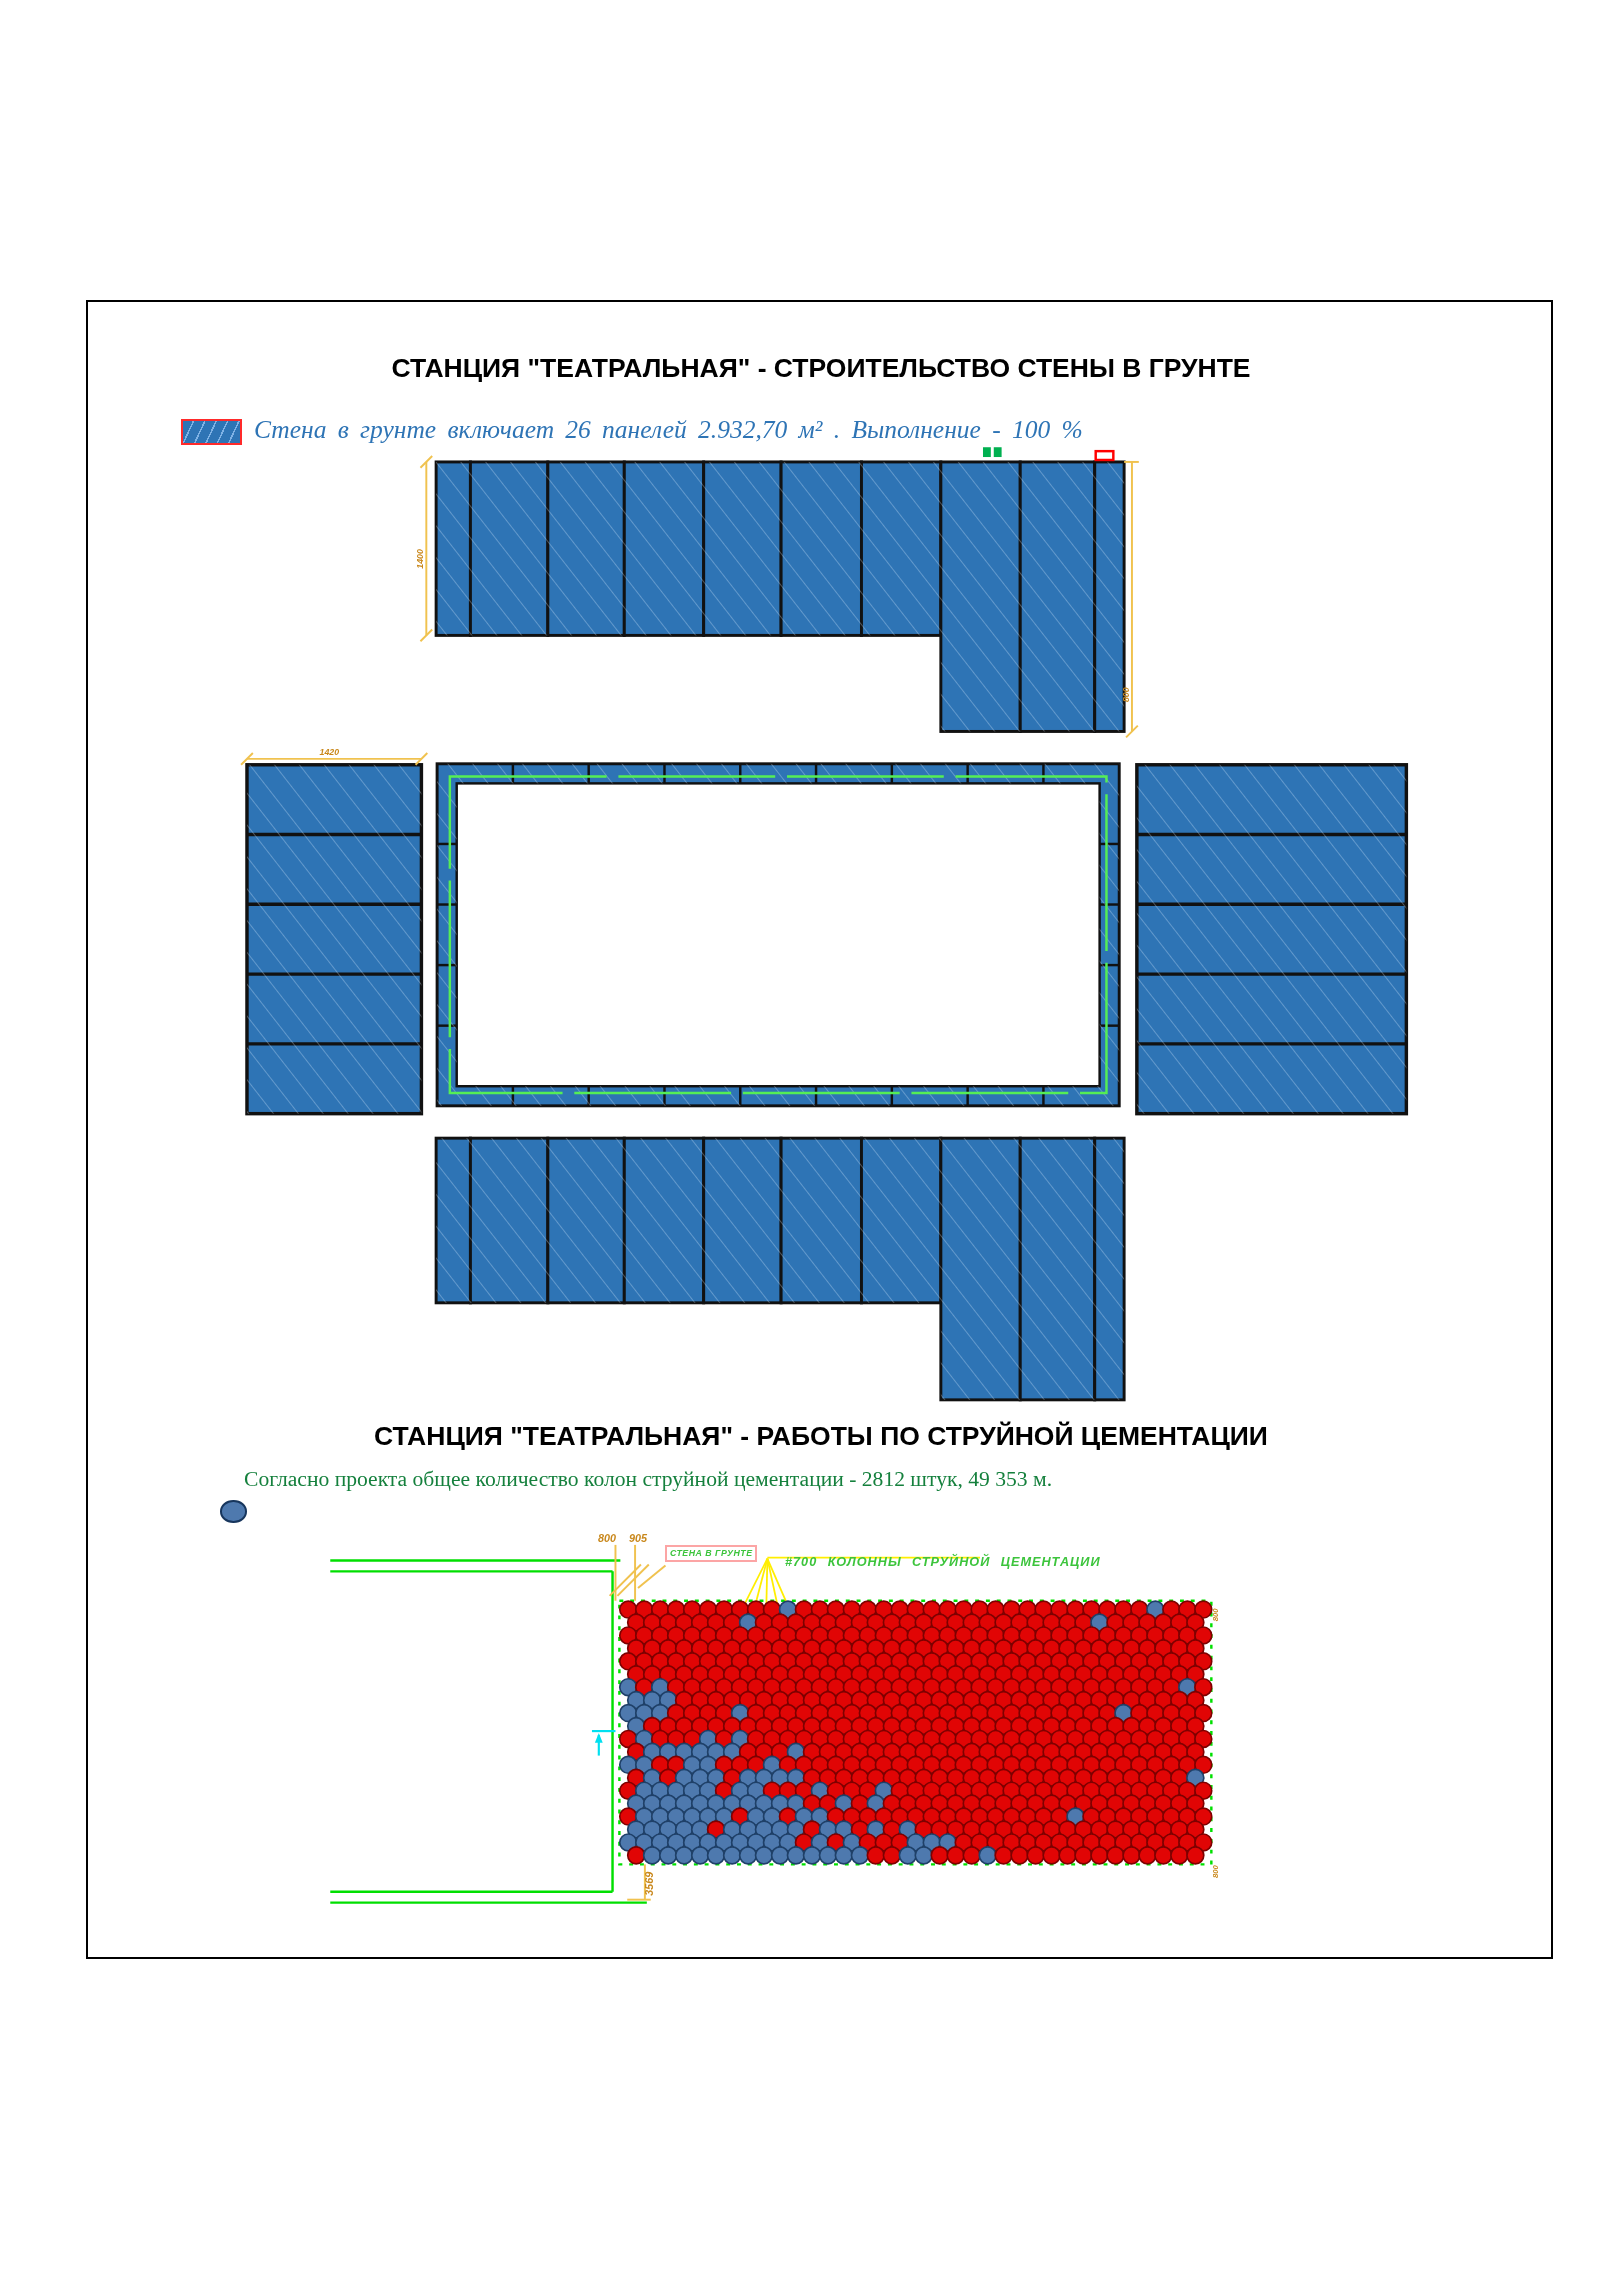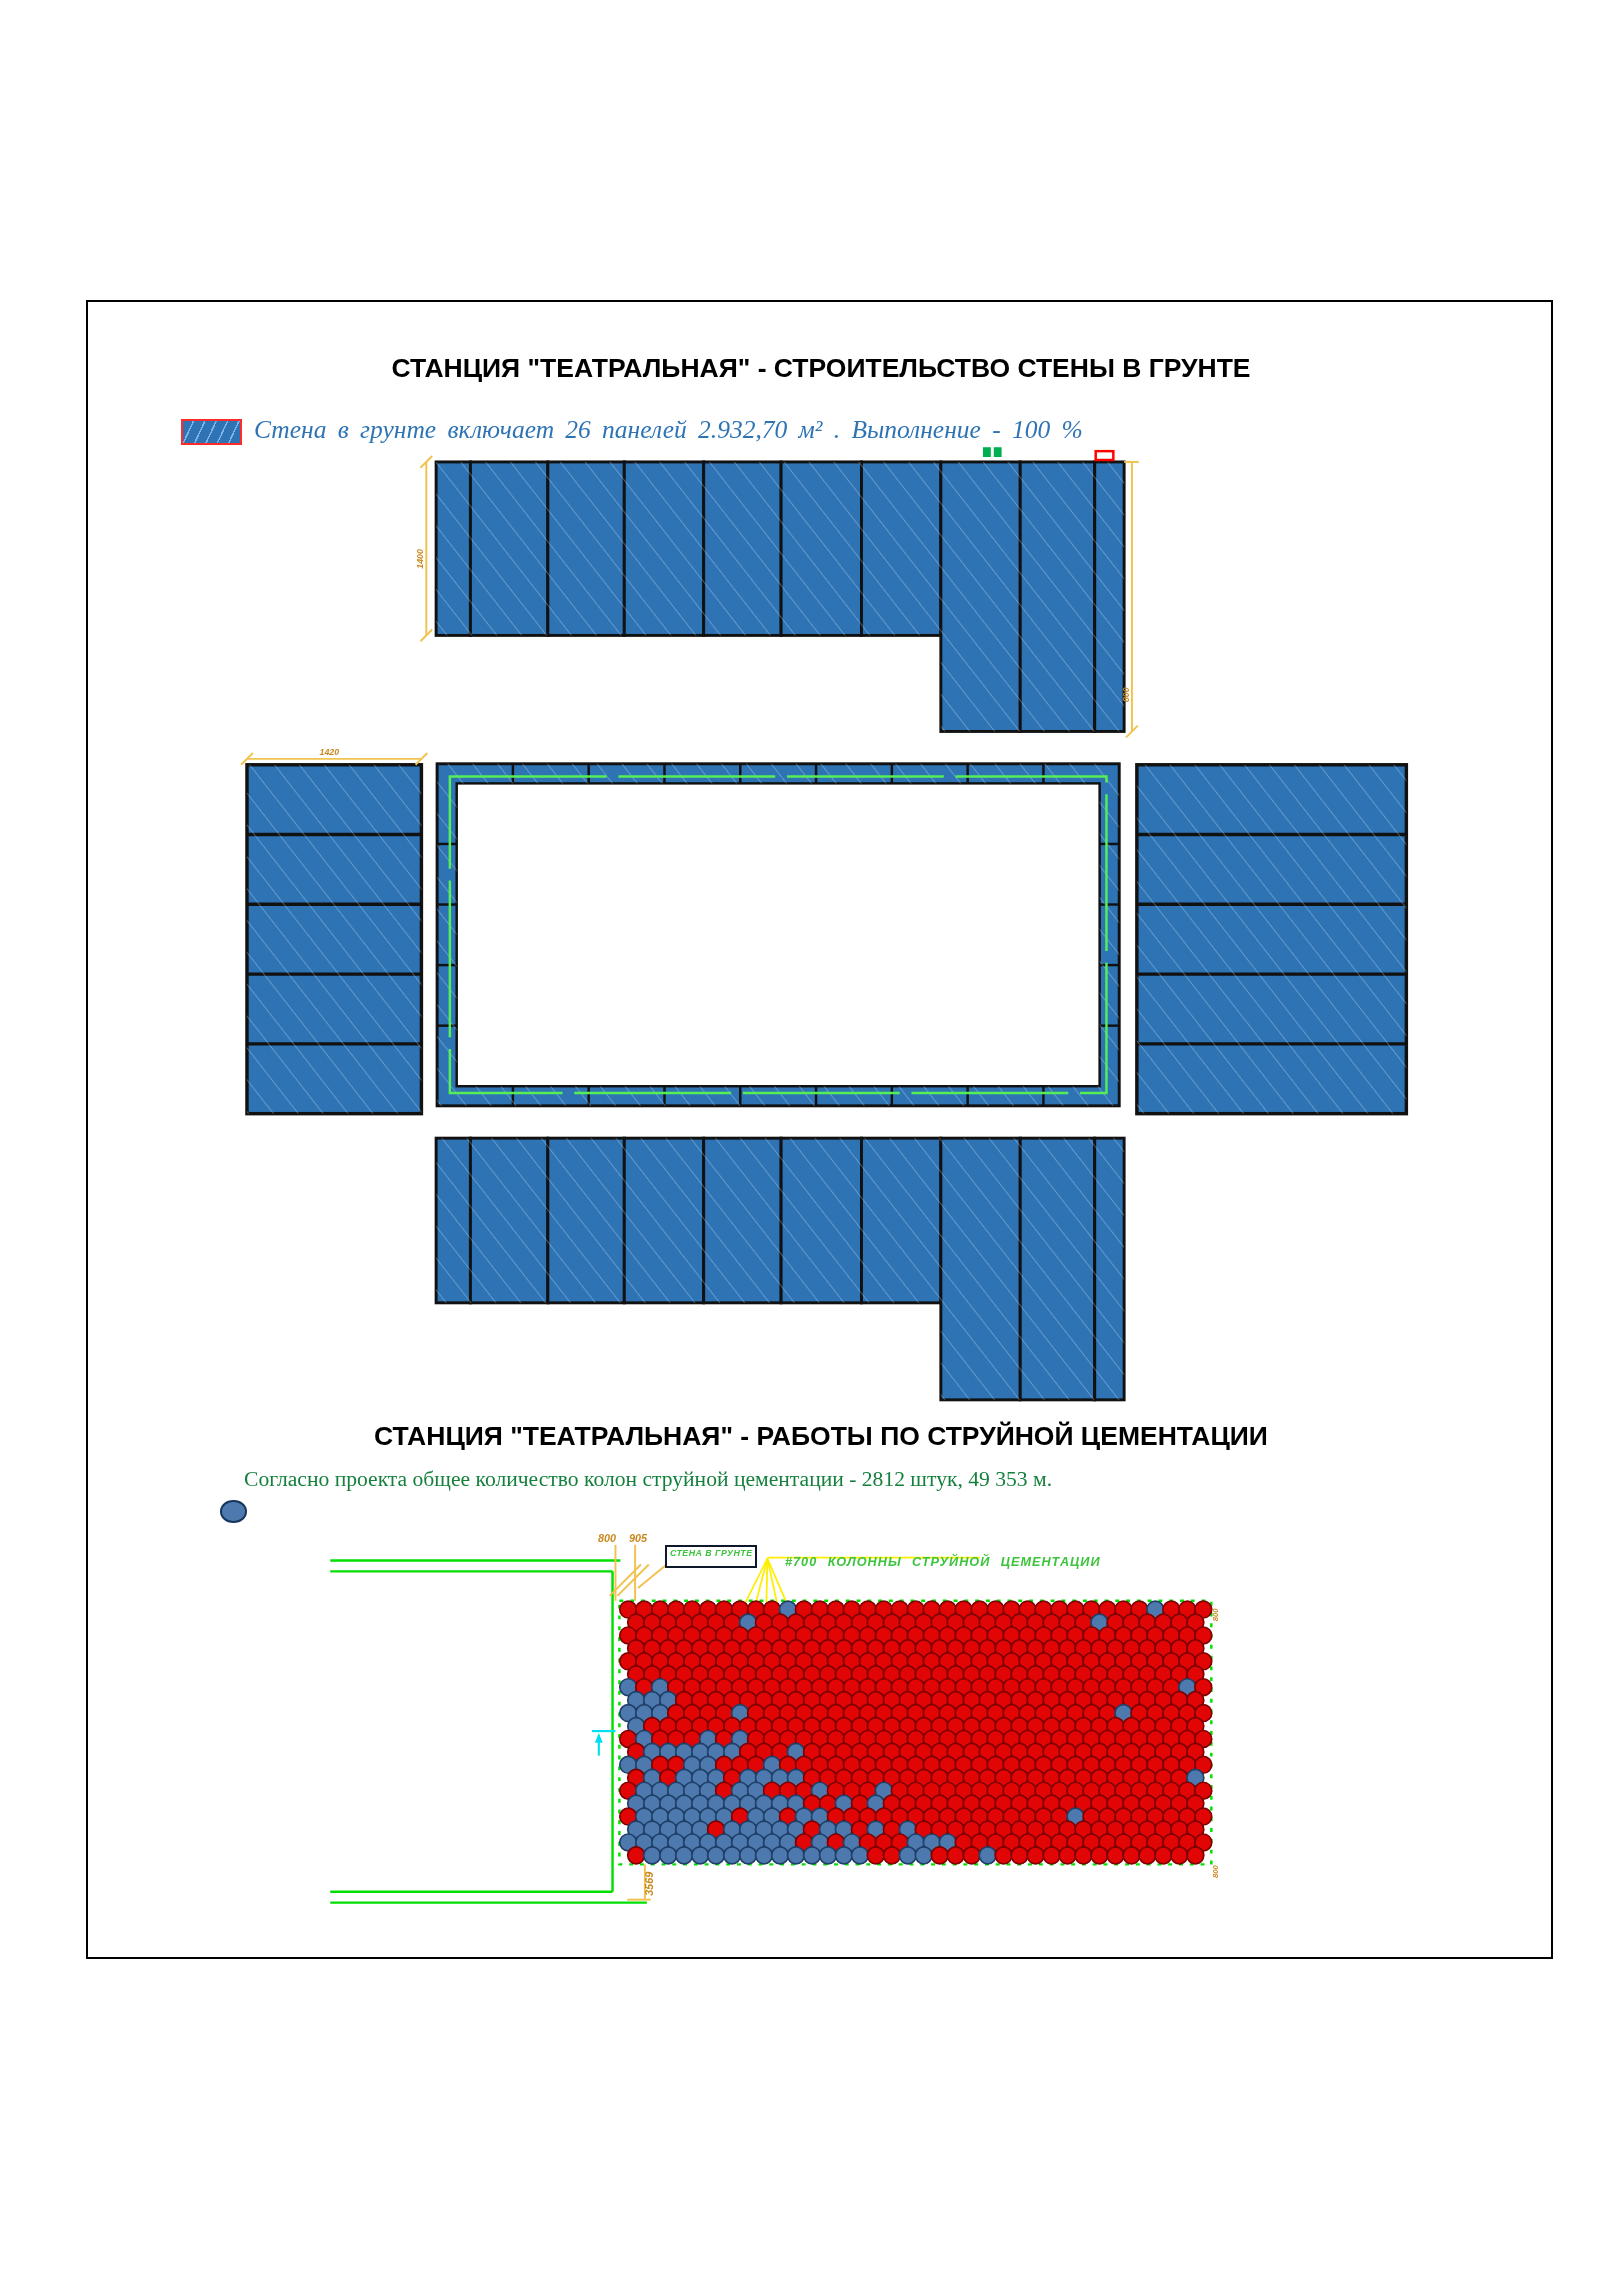--- a/index.html
+++ b/index.html
@@ -16,22 +16,22 @@
         border:2.9px solid #FF2A2A;
         background:repeating-linear-gradient(115deg,#2E74B5 0 8.8px,#7FB2E5 8.8px 10.3px);}
   #legend1-text{left:254px;top:415px;font-size:25.5px;word-spacing:4.9px;}
   #jet-line1{left:244px;top:1467px;font-size:21.6px;color:#15803d;}
   #jet-line2{left:244px;top:1499px;font-size:21.6px;color:#000;}
   #jet-legend-ellipse{left:220px;top:1500px;width:26.5px;height:22.5px;border-radius:50%;
         box-sizing:border-box;border:2.9px solid #17365D;background:#4E79AE;}
   .dimtxt{font-size:10.8px;font-weight:bold;font-style:italic;}
   #jet-dim-800{left:598px;top:1532px;}
   #jet-dim-725{left:629px;top:1532px;}
-  #jet-wallbox{left:665px;top:1545px;height:23px;line-height:12.7px;box-sizing:border-box;
-        border:2px solid #0f172a;padding:0 2.9px;font-size:8.8px;font-weight:bold;font-style:italic;
+  #jet-wallbox{left:665px;top:1545px;height:17px;line-height:12.7px;box-sizing:border-box;
+        border:2px solid #fca5a5;padding:0 2.9px;font-size:8.8px;font-weight:bold;font-style:italic;
         letter-spacing:0.5px;}
   #jet-columns-label{left:785px;top:1555px;font-size:12.7px;font-weight:bold;font-style:italic;
         letter-spacing:1px;word-spacing:5.9px;}
 </style>
 </head>
 <body>
 
 <div id="page">
   <div id="sheet-border"></div>
 

